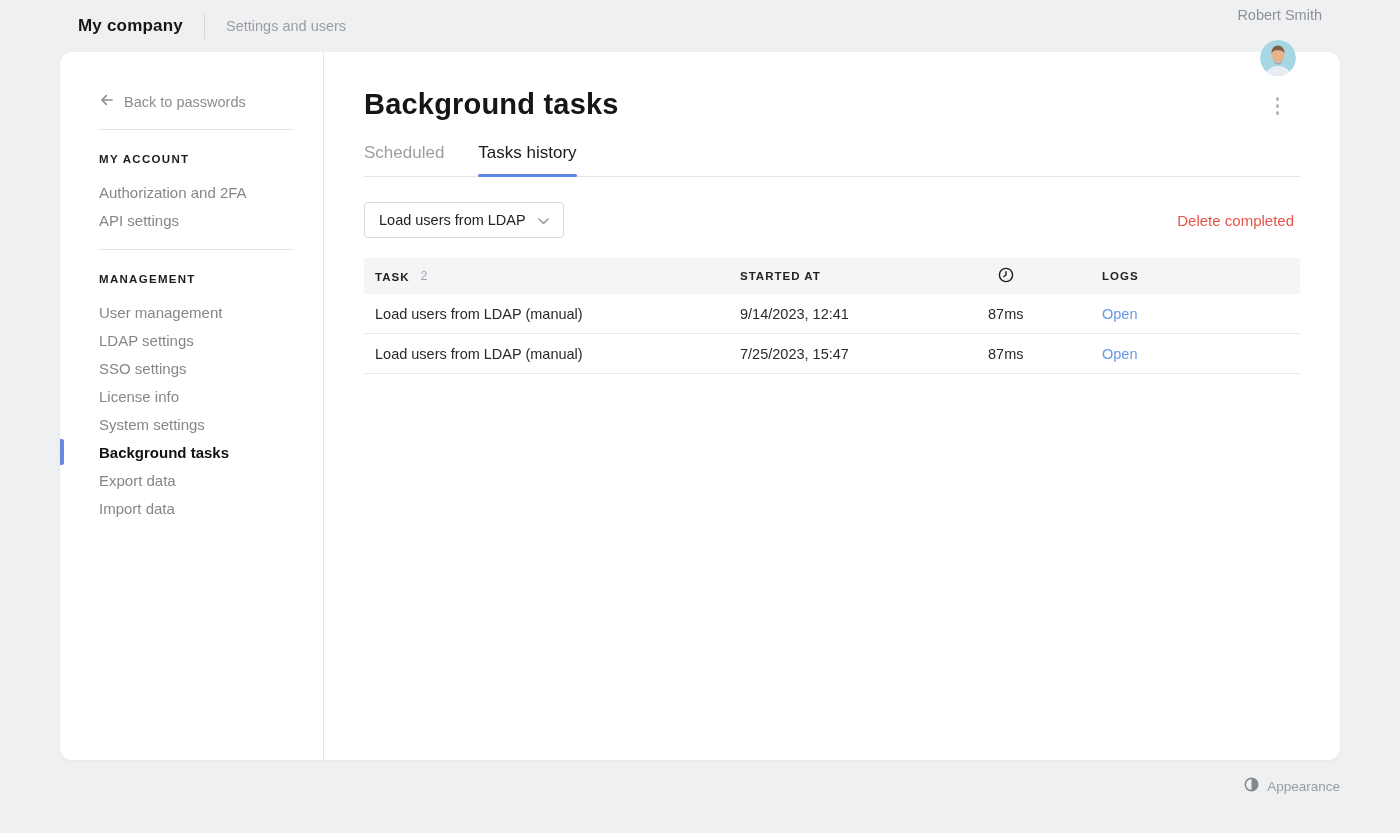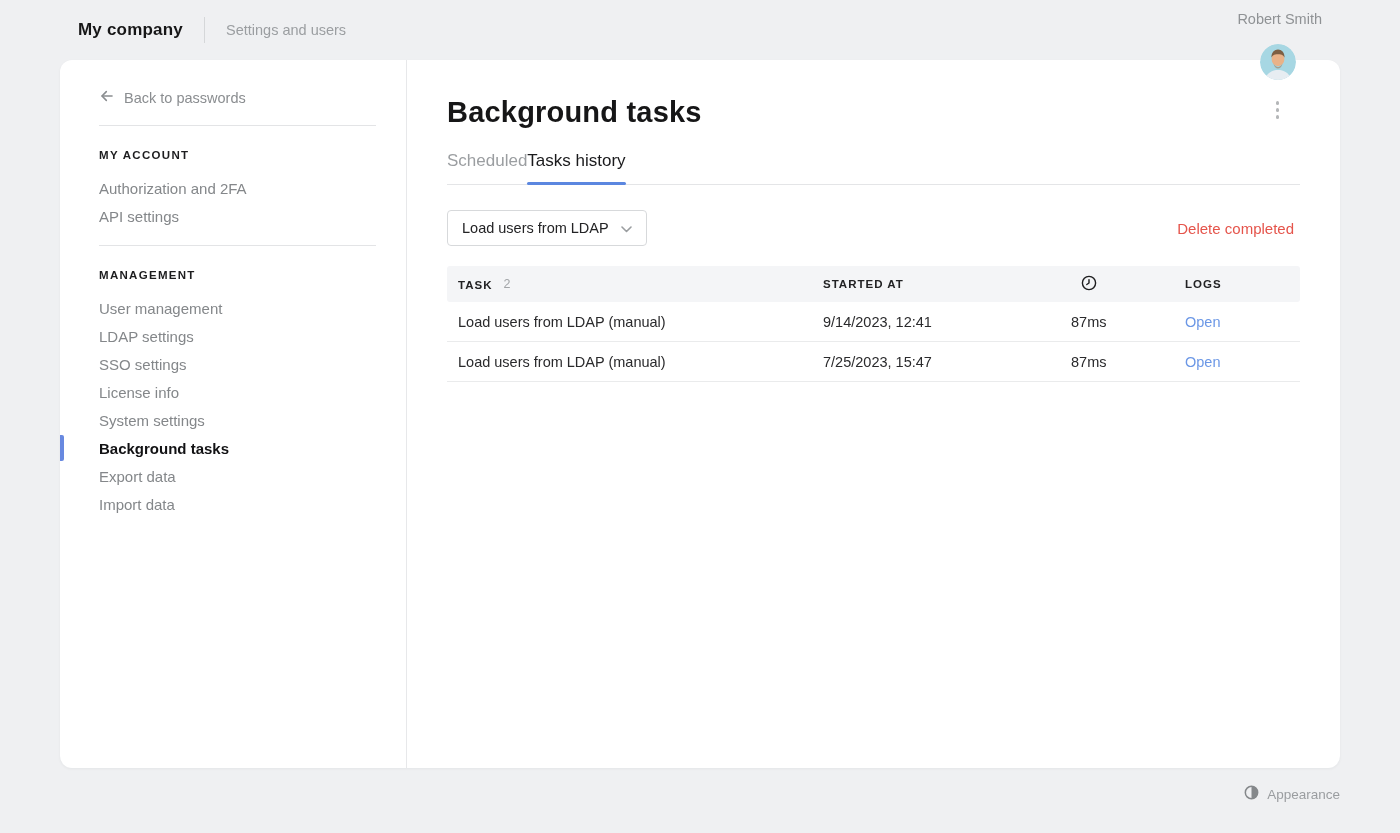--- a/index.html
+++ b/index.html
@@ -8,21 +8,21 @@
     width: 1400px; height: 833px;
     background: #eff0f2;
     font-family: "Liberation Sans", sans-serif;
     overflow: hidden;
     position: relative;
     color: #1c1c1e;
   }
 
   
   .topbar {
-    height: 60px;
+    height: 52px;
     display: flex; align-items: center; justify-content: space-between;
     padding: 0 78px;
   }
   .topbar-left { display: flex; align-items: center; gap: 21px; }
   .brand { font-size: 17px; font-weight: 800; color: #161617; letter-spacing: .2px; cursor: pointer; }
   .topbar-divider { width: 1px; height: 26px; background: #d5d7d9; }
   .breadcrumb { font-size: 14.5px; color: #9b9ea1; }
   .topbar-right { display: flex; align-items: center; gap: 17px; flex-direction: column; }
   .icon-btn { display: flex; align-items: center; justify-content: center; cursor: pointer; }
   .user-name { font-size: 14.5px; color: #8f9295; margin-left: 4px; }
@@ -33,23 +33,23 @@
   
   .card {
     margin: 0 60px; height: 708px;
     background: #ffffff; border-radius: 12px;
     box-shadow: 0 1px 3px rgba(25,30,40,.05);
     display: flex; overflow: hidden;
   }
 
   
   .sidebar {
-    width: 347px; flex-shrink: 0;
+    width: 264px; flex-shrink: 0;
     border-right: 1px solid #e7e8ea;
-    padding: 28px 30px 0 39px;
+    padding: 40px 30px 0 39px;
   }
   .back-link { display: flex; align-items: center; gap: 9px; color: #8a8d90; font-size: 14.5px; cursor: pointer; }
   .sb-divider { height: 1px; background: #e3e4e6; border: 0; margin: 18px 0 0 0; }
   .sb-divider.between { margin-top: 15px; }
   .section-title {
     margin-top: 23px; font-size: 11.5px; font-weight: 700;
     letter-spacing: 1.3px; color: #1d1d1f; text-transform: uppercase;
   }
   .nav { margin-top: 13px; }
   .nav-item {
@@ -59,21 +59,21 @@
   }
   .nav-item.active { color: #121214; font-weight: 700; }
   .nav-item.active::before {
     content: ""; position: absolute; left: -39px; top: 1px; bottom: 1px;
     width: 4px; background: #6889e0; border-radius: 0 2px 2px 0;
   }
 
   
   .main { flex: 1; padding: 36px 40px 0 40px; }
   .page-title { font-size: 29px; font-weight: 800; color: #161617; letter-spacing: .2px; }
-  .tabs { display: flex; margin-top: 22px; border-bottom: 1px solid #e4e5e7; }
+  .tabs { display: flex; gap: 34px; margin-top: 22px; border-bottom: 1px solid #e4e5e7; }
   .tab { font-size: 17px; color: #9b9ea1; padding-bottom: 13px; position: relative; cursor: pointer; }
   .tab.active { color: #1a1a1c; }
   .tab.active::after {
     content: ""; position: absolute; left: 0; right: 0; bottom: -1px;
     height: 3px; background: #5b87e0; border-radius: 2px;
   }
 
   .toolbar { margin-top: 25px; display: flex; align-items: center; justify-content: space-between; }
   .dropdown {
     display: inline-flex; align-items: center; gap: 12px;

